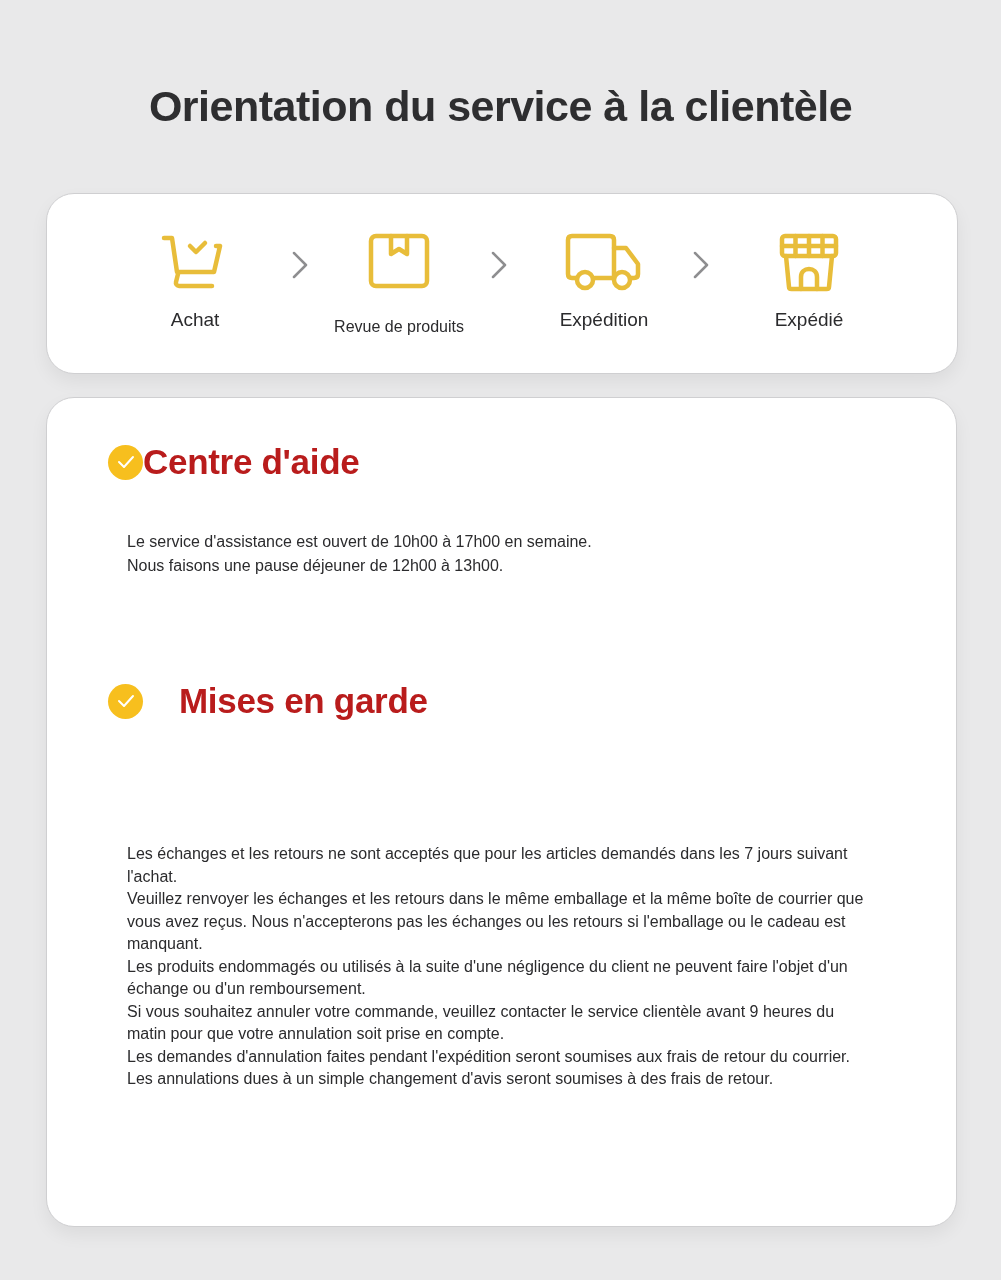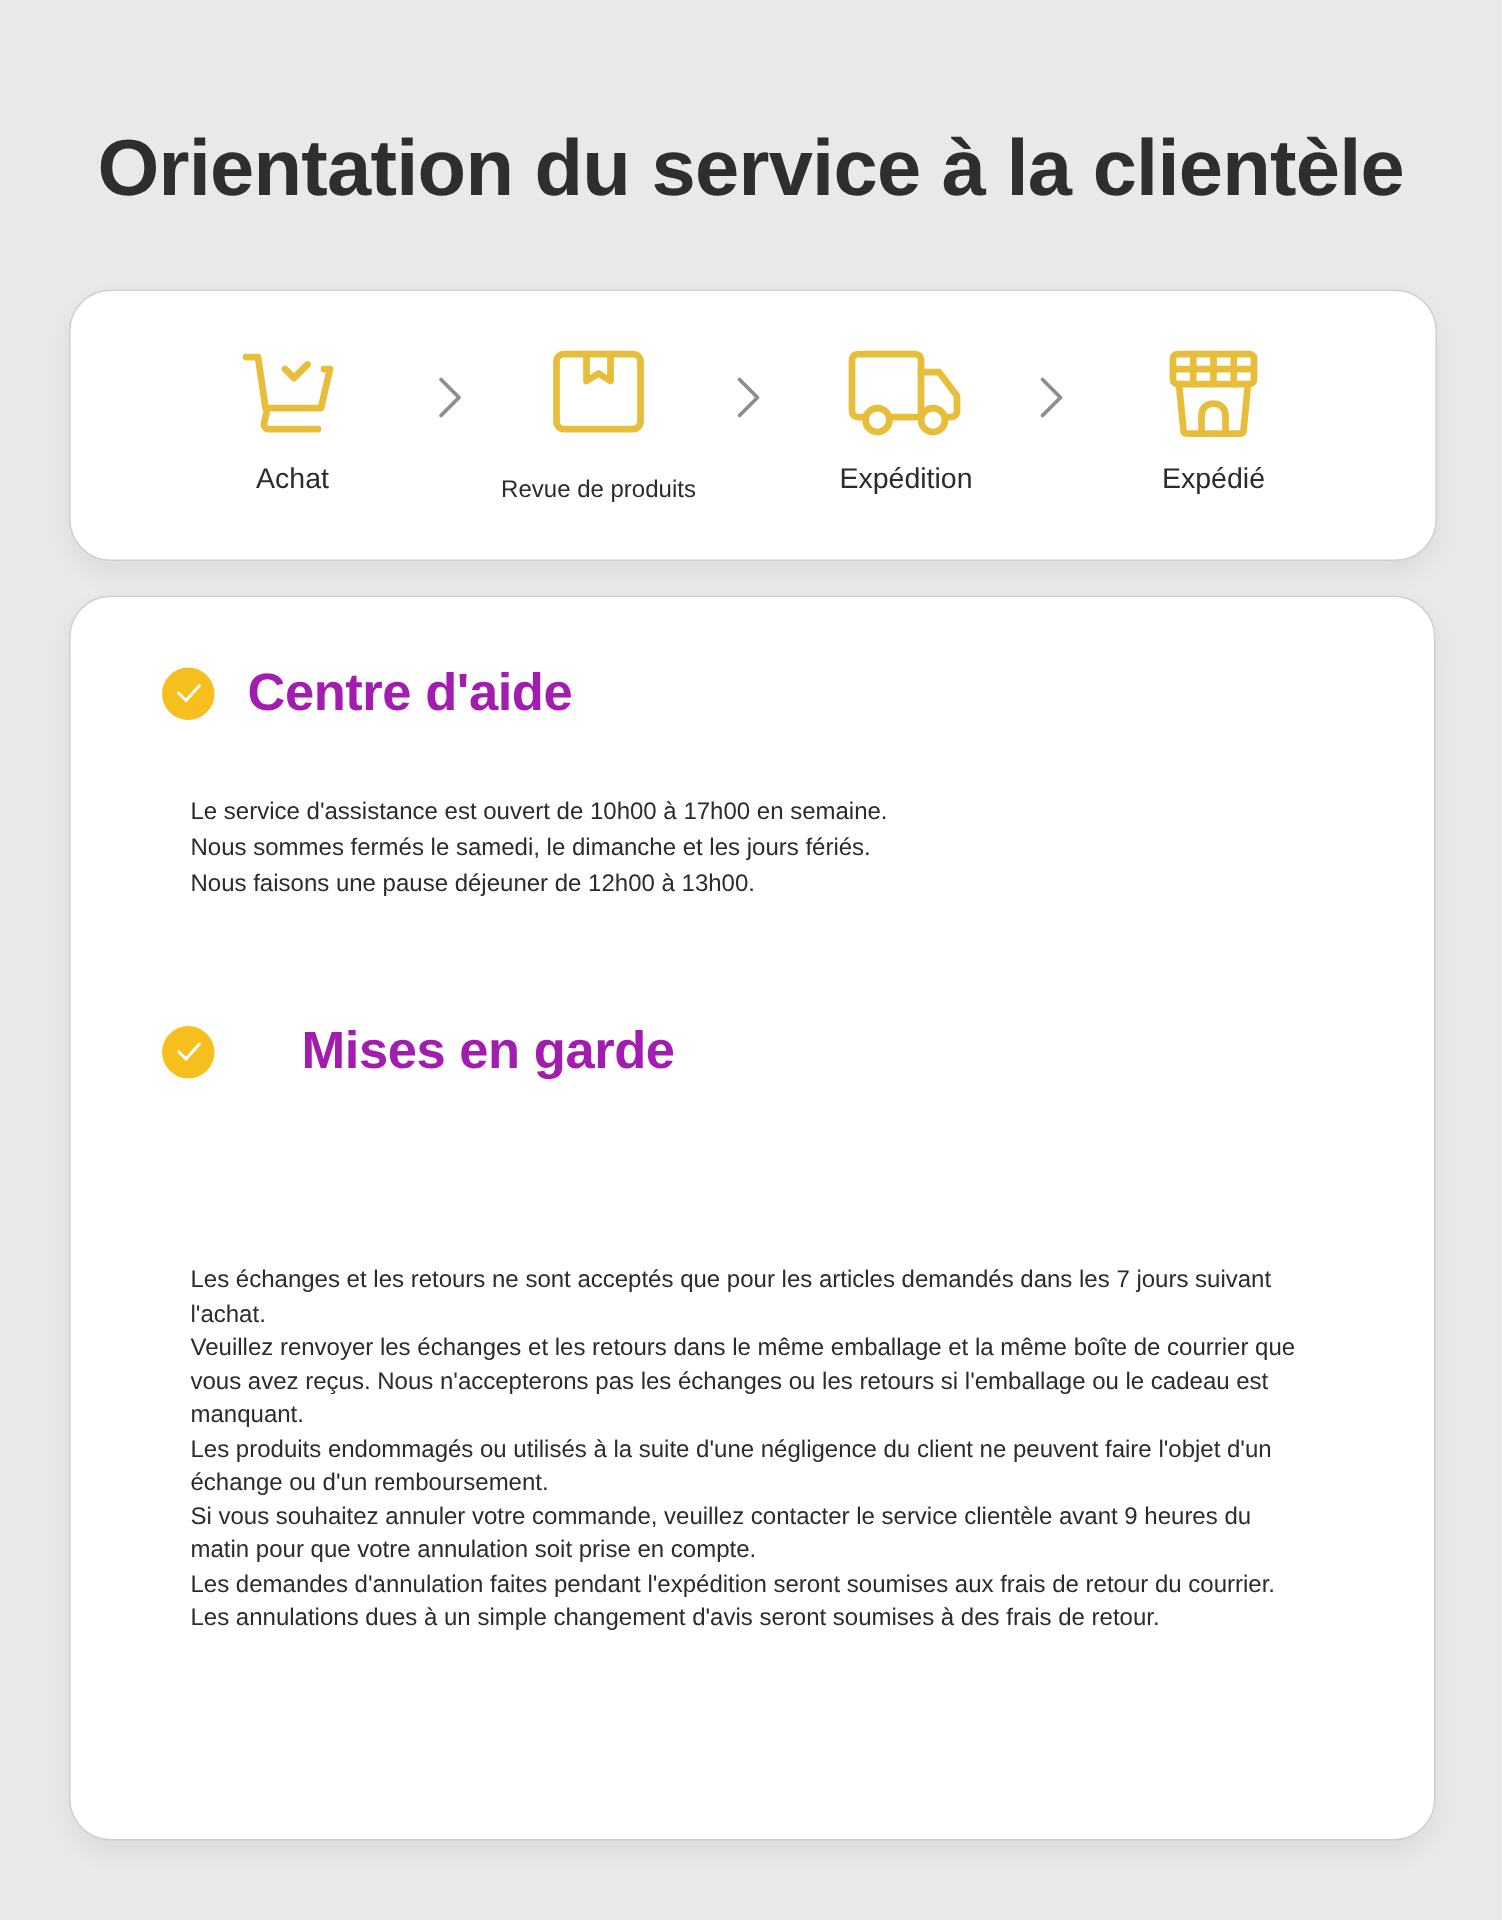--- a/index.html
+++ b/index.html
@@ -7,21 +7,21 @@
       width: 1001px; height: 1280px;
       background: #e9e9ea;
       font-family: "Liberation Sans", "DejaVu Sans", sans-serif;
       color: #2b2b2d;
       overflow: hidden;
     }
     .page { position: relative; width: 1001px; height: 1280px; }
     .page-title {
       position: absolute; left: 0; right: 0; top: 82px;
       text-align: center;
-      font-size: 53px; font-weight: 700;
+      font-size: 43px; font-weight: 700;
       letter-spacing: -0.5px;
       color: #2e2e30;
     }
     .card {
       position: absolute;
       background: #ffffff;
       border: 1px solid #cfcfd1;
       border-radius: 28px;
       box-shadow: 0 8px 18px rgba(0,0,0,0.06);
     }
@@ -42,21 +42,21 @@
     .chev-1 { left: 244px; }
     .chev-2 { left: 443px; }
     .chev-3 { left: 645px; }
 
     .info-card { left: 46px; top: 397px; width: 911px; height: 830px; }
     .section-head { position: absolute; left: 61px; display: flex; align-items: center; }
     .check-badge {
       width: 35px; height: 35px; border-radius: 50%;
       background: #f7bf1e; display: flex; align-items: center; justify-content: center;
     }
-    .section-title { margin-left: 22px; font-size: 35px; font-weight: 700; color: #a21caf; letter-spacing: -0.3px; }
+    .section-title { margin-left: 0; font-size: 35px; font-weight: 700; color: #b91c1c; letter-spacing: -0.3px; }
     .head-1 { top: 44px; }
     .head-2 { top: 283px; gap: 36px; }
     .para { position: absolute; left: 80px; font-size: 16px; color: #2b2b2d; line-height: 24px; }
     .para-1 { top: 132px; width: 740px; }
     .para-2 { top: 445px; width: 750px; line-height: 22.5px; }
     .para .line { display: block; }
   </style>
 </head>
 <body>
 
@@ -130,21 +130,20 @@
       <div class="check-badge">
         <svg width="18" height="14" viewBox="0 0 18 14" fill="none" stroke="#ffffff" stroke-width="2" stroke-linecap="round" stroke-linejoin="round">
             <path d="M2 7 L7 12 L16 2"></path>
           </svg>
       </div>
       <h2 class="section-title">Centre d'aide</h2>
     </div>
 
     <div class="para para-1">
       <span class="line">Le service d'assistance est ouvert de 10h00 à 17h00 en semaine.</span>
-      <span class="line">Nous sommes fermés le samedi, le dimanche et les jours fériés.</span>
       <span class="line">Nous faisons une pause déjeuner de 12h00 à 13h00.</span>
     </div>
 
     <div class="section-head head-2">
       <div class="check-badge">
         <svg width="18" height="14" viewBox="0 0 18 14" fill="none" stroke="#ffffff" stroke-width="2" stroke-linecap="round" stroke-linejoin="round">
             <path d="M2 7 L7 12 L16 2"></path>
           </svg>
       </div>
       <h2 class="section-title">Mises en garde</h2>

